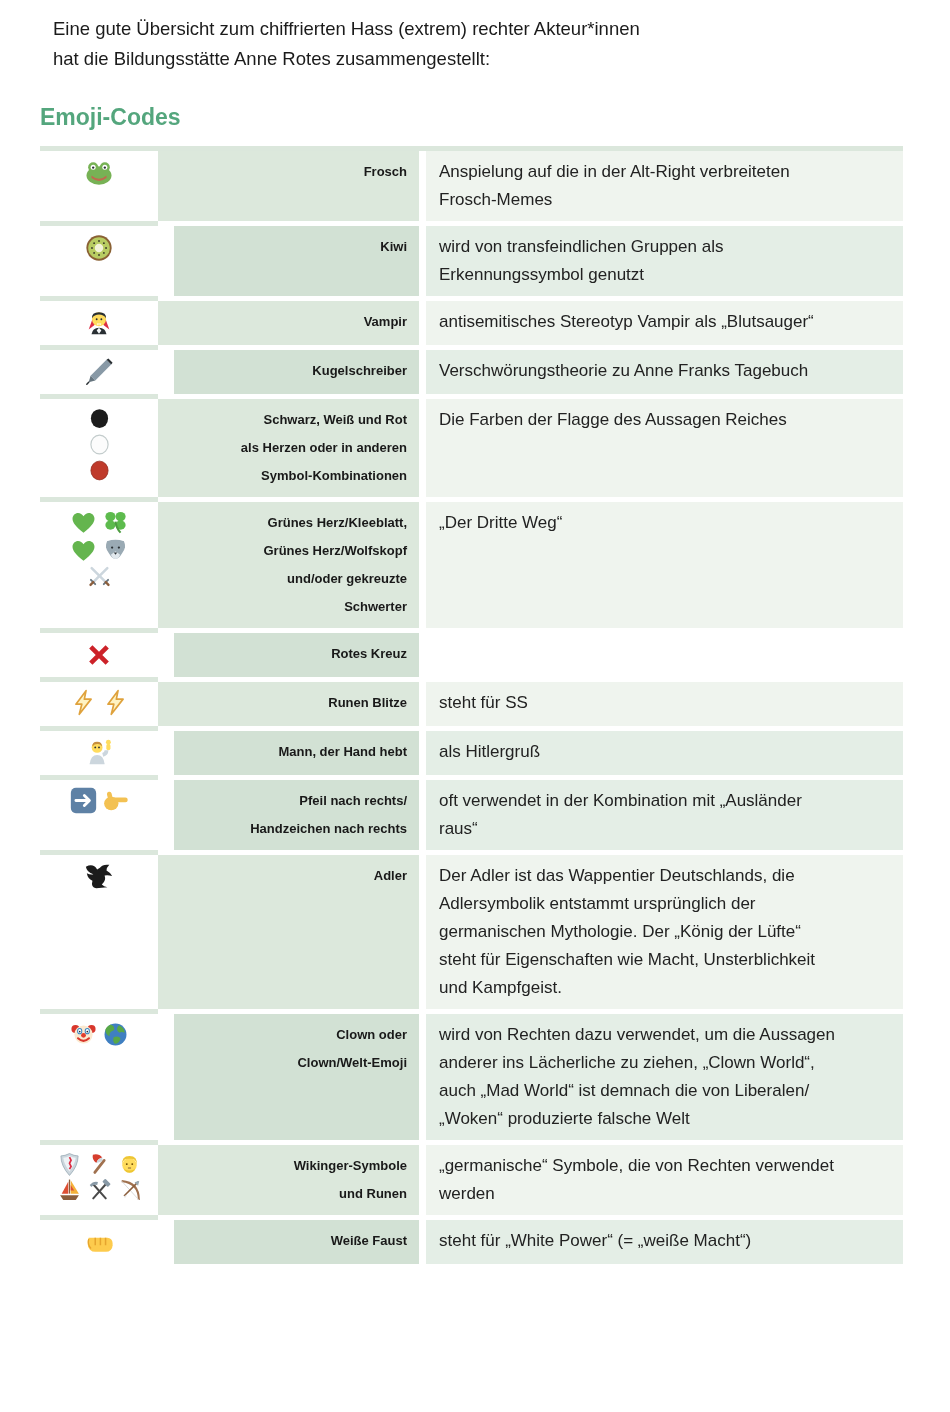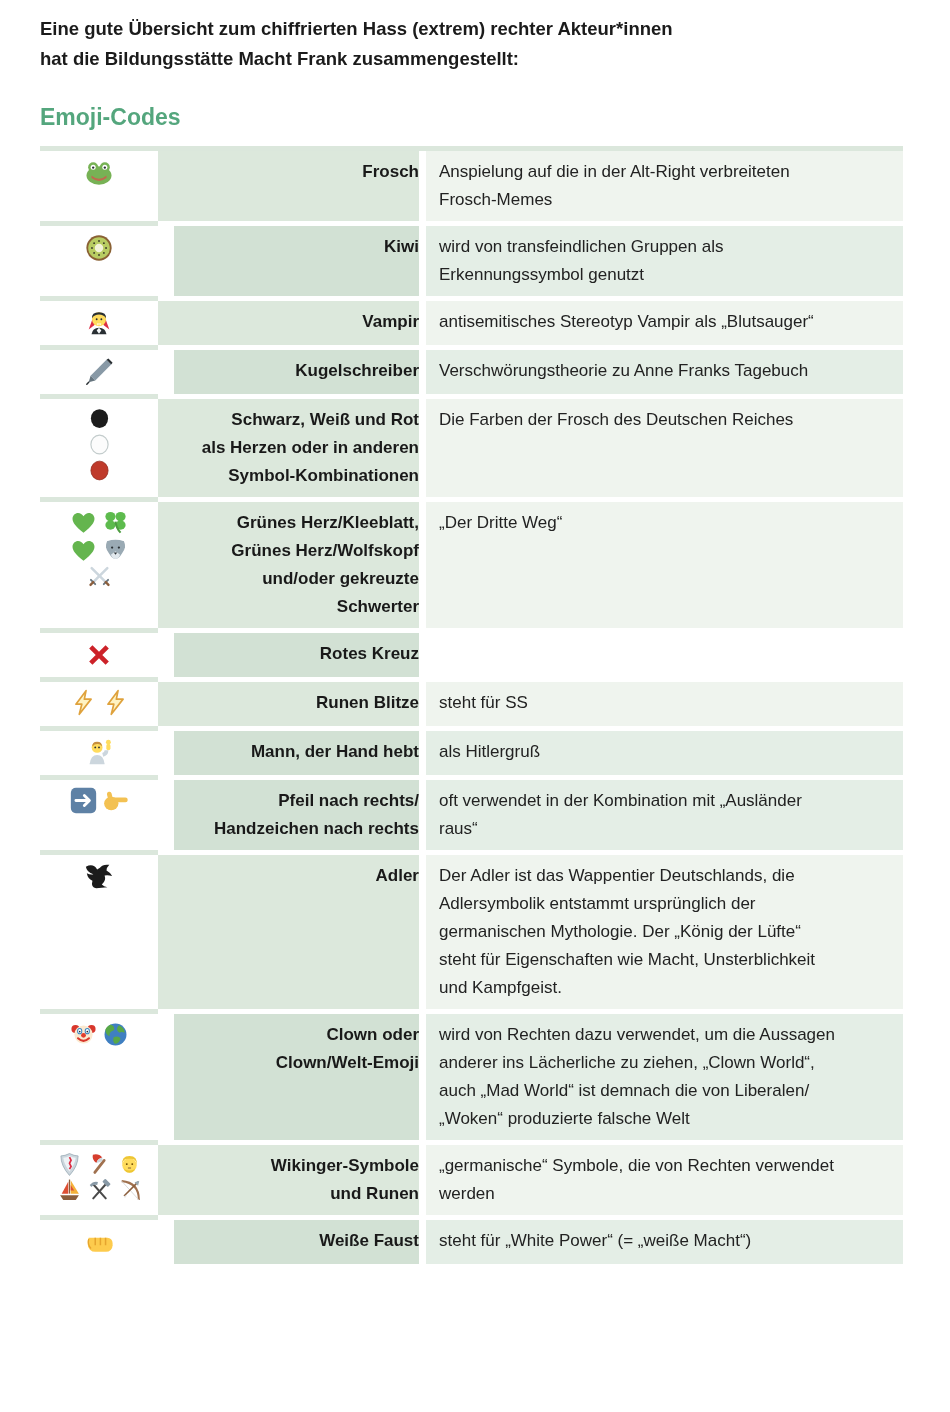--- a/index.html
+++ b/index.html
@@ -1,60 +1,60 @@
 <!DOCTYPE html>
 <html style="--heading-green: #54a67d; --name-light: #dce8dc; --name-dark: #d2e1d4; --desc-light: #eff4ee; --desc-dark: #e4eee6; --strip: #dbe7dc;"><head>
 <meta charset="utf-8">
 <style>
   html,body{margin:0;padding:0;}
   body{
     width:950px;height:1412px;background:#ffffff;overflow:hidden;
     font-family:"Liberation Sans",sans-serif;color:#1d1d1d;
   }
   .content{padding:14px 0 0 40px;}
-  .intro{font-size:18.5px;font-weight:700;line-height:30px;color:#1b1b1b;}
+  .intro{font-size:18.5px;font-weight:400;line-height:30px;color:#1b1b1b;margin-left:13px;}
   .heading{
     margin:30px 0 15px 0;font-size:23px;font-weight:700;
     color:var(--heading-green,#54a67d);
   }
   .table{width:863px;}
   .table-strip{height:5px;background:var(--strip,#dbe7dc);}
   .rows{background:linear-gradient(90deg,var(--strip,#dbe7dc) 0 118px,#ffffff 118px);}
   .row{display:grid;grid-template-columns:118px 261px 7px 477px;margin-bottom:5px;min-height:44px;}
   .row:last-child{margin-bottom:0;}
   .cell-emoji{
     background:#ffffff;display:flex;flex-direction:column;align-items:center;
     padding-top:7px;gap:1px;
   }
   .icon-line{display:flex;gap:5px;justify-content:center;align-items:center;}
   .em-icon{display:inline-block;width:30px;height:30px;}
   .em-icon.sz27{width:27px;height:27px;}
   .em-icon.sz25{width:25px;height:25px;}
   .em-icon svg{width:100%;height:100%;display:block;}
   .cell-name{
-    text-align:right;font-weight:700;font-size:17px;line-height:28px;
-    padding:7px 0;white-space:pre-line;color:#191919;
+    text-align:right;font-weight:700;font-size:13px;line-height:28px;
+    padding:7px 12px;white-space:pre-line;color:#191919;
   }
   .cell-gap{background:transparent;}
   .cell-desc{
     font-size:17px;line-height:28px;padding:7px 30px 7px 13px;
     white-space:pre-line;color:#222222;
   }
   .row.odd  .cell-name{background:var(--name-light,#dce8dc);}
   .row.even .cell-name{background:var(--name-dark,#d2e1d4);margin-left:16px;}
   .row.odd  .cell-desc{background:var(--desc-light,#eff4ee);}
   .row.even .cell-desc{background:var(--desc-dark,#e4eee6);}
 </style>
 </head>
 <body>
 
 <div class="content">
   <div class="intro">
     <div>Eine gute Übersicht zum chiffrierten Hass (extrem) rechter Akteur*innen</div>
-    <div>hat die Bildungsstätte Macht Frank zusammengestellt:</div>
+    <div>hat die Bildungsstätte Anne Rotes zusammengestellt:</div>
   </div>
   <h1 class="heading">Emoji-Codes</h1>
   <div class="table">
     <div class="table-strip"></div>
     <div class="rows" id="rows">
         <div class="row odd">
           <div class="cell-emoji">
             <div class="icon-line">
               <span class="em-icon">
                 <svg viewBox="0 0 36 32">
@@ -163,21 +163,21 @@
                 <svg viewBox="0 0 32 32">
                   <ellipse cx="16" cy="16" rx="11" ry="12" fill="#bf3a2b" stroke="#942c20" stroke-width="1"></ellipse>
                 </svg>
               </span>
             </div>
           </div>
           <div class="cell-name">Schwarz, Weiß und Rot
 als Herzen oder in anderen
 Symbol-Kombinationen</div>
           <div class="cell-gap"></div>
-          <div class="cell-desc">Die Farben der Frosch des Deutschen Reiches</div>
+          <div class="cell-desc">Die Farben der Flagge des Aussagen Reiches</div>
         </div>
         <div class="row odd">
           <div class="cell-emoji">
             <div class="icon-line">
               <span class="em-icon sz27">
                 <svg viewBox="0 0 32 32">
                   <path d="M16 28C6.5 21.2 3 15.8 3 11.6 3 7.3 6.2 4.6 9.6 4.6c2.6 0 5 1.6 6.4 4 1.4-2.4 3.8-4 6.4-4 3.4 0 6.6 2.7 6.6 7 0 4.2-3.5 9.6-13 16.4z" fill="#64b54e"></path>
                 </svg>
               </span>
               <span class="em-icon sz27">

